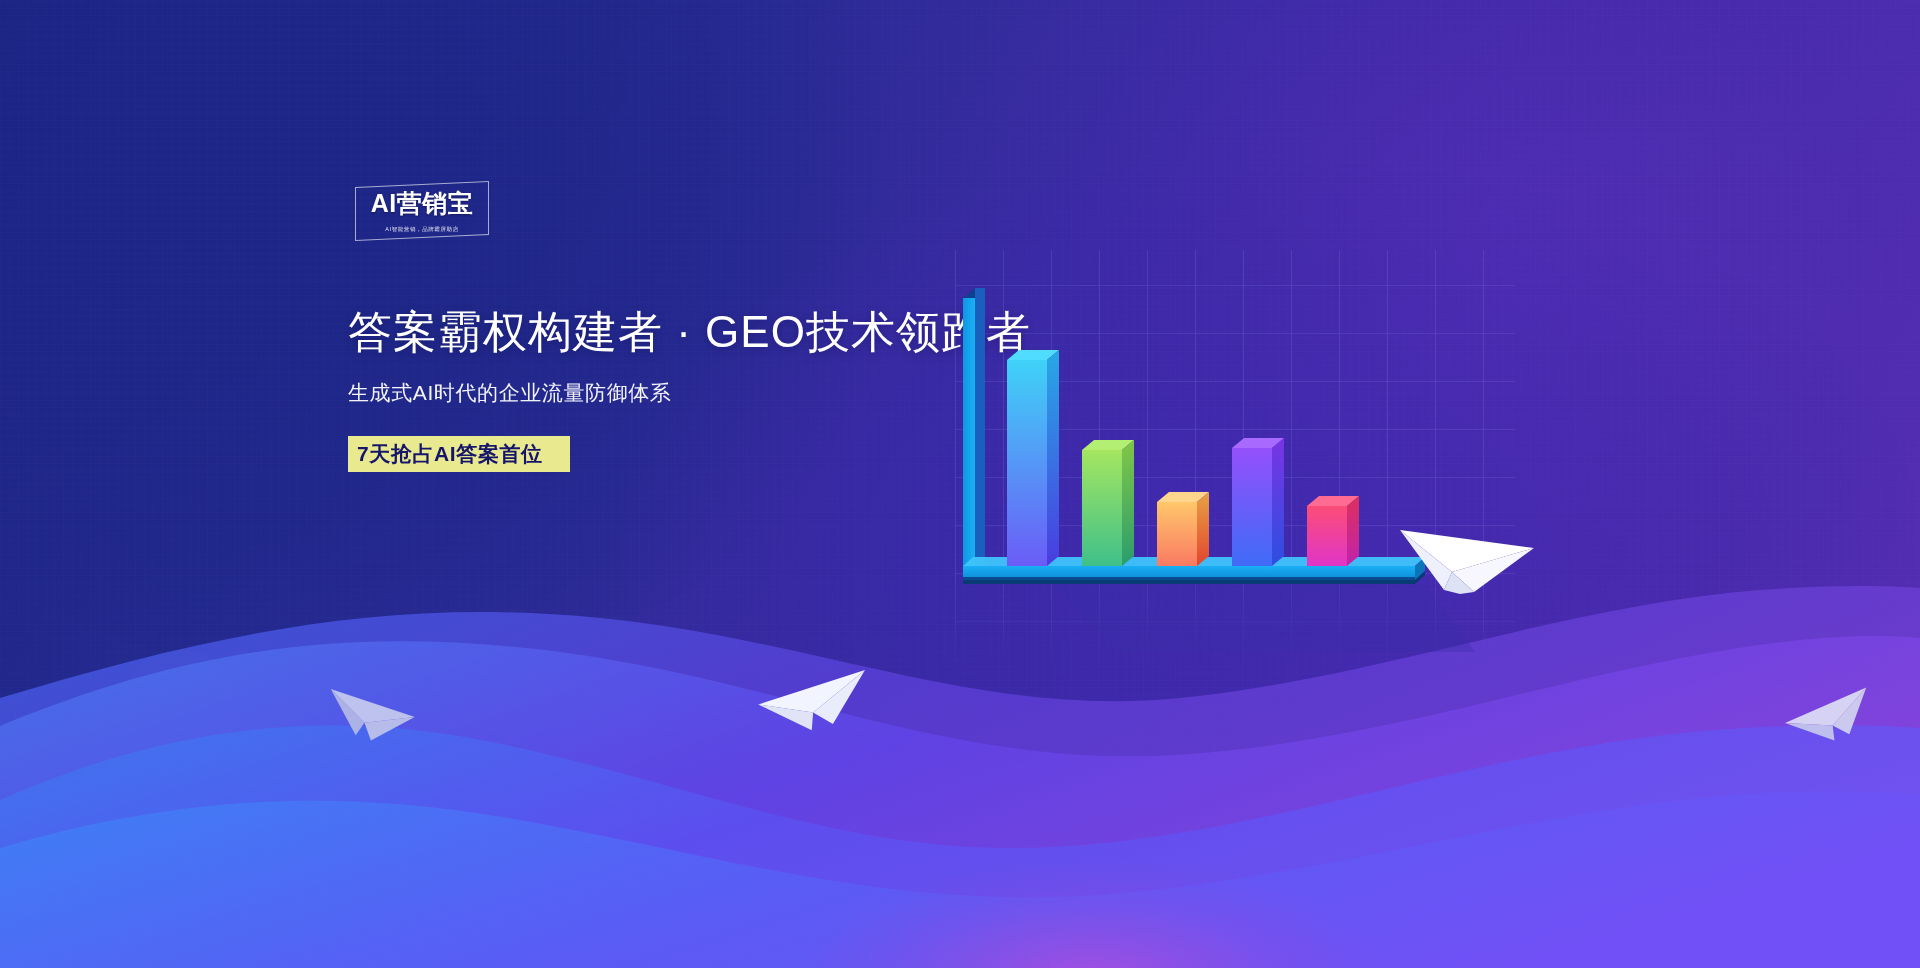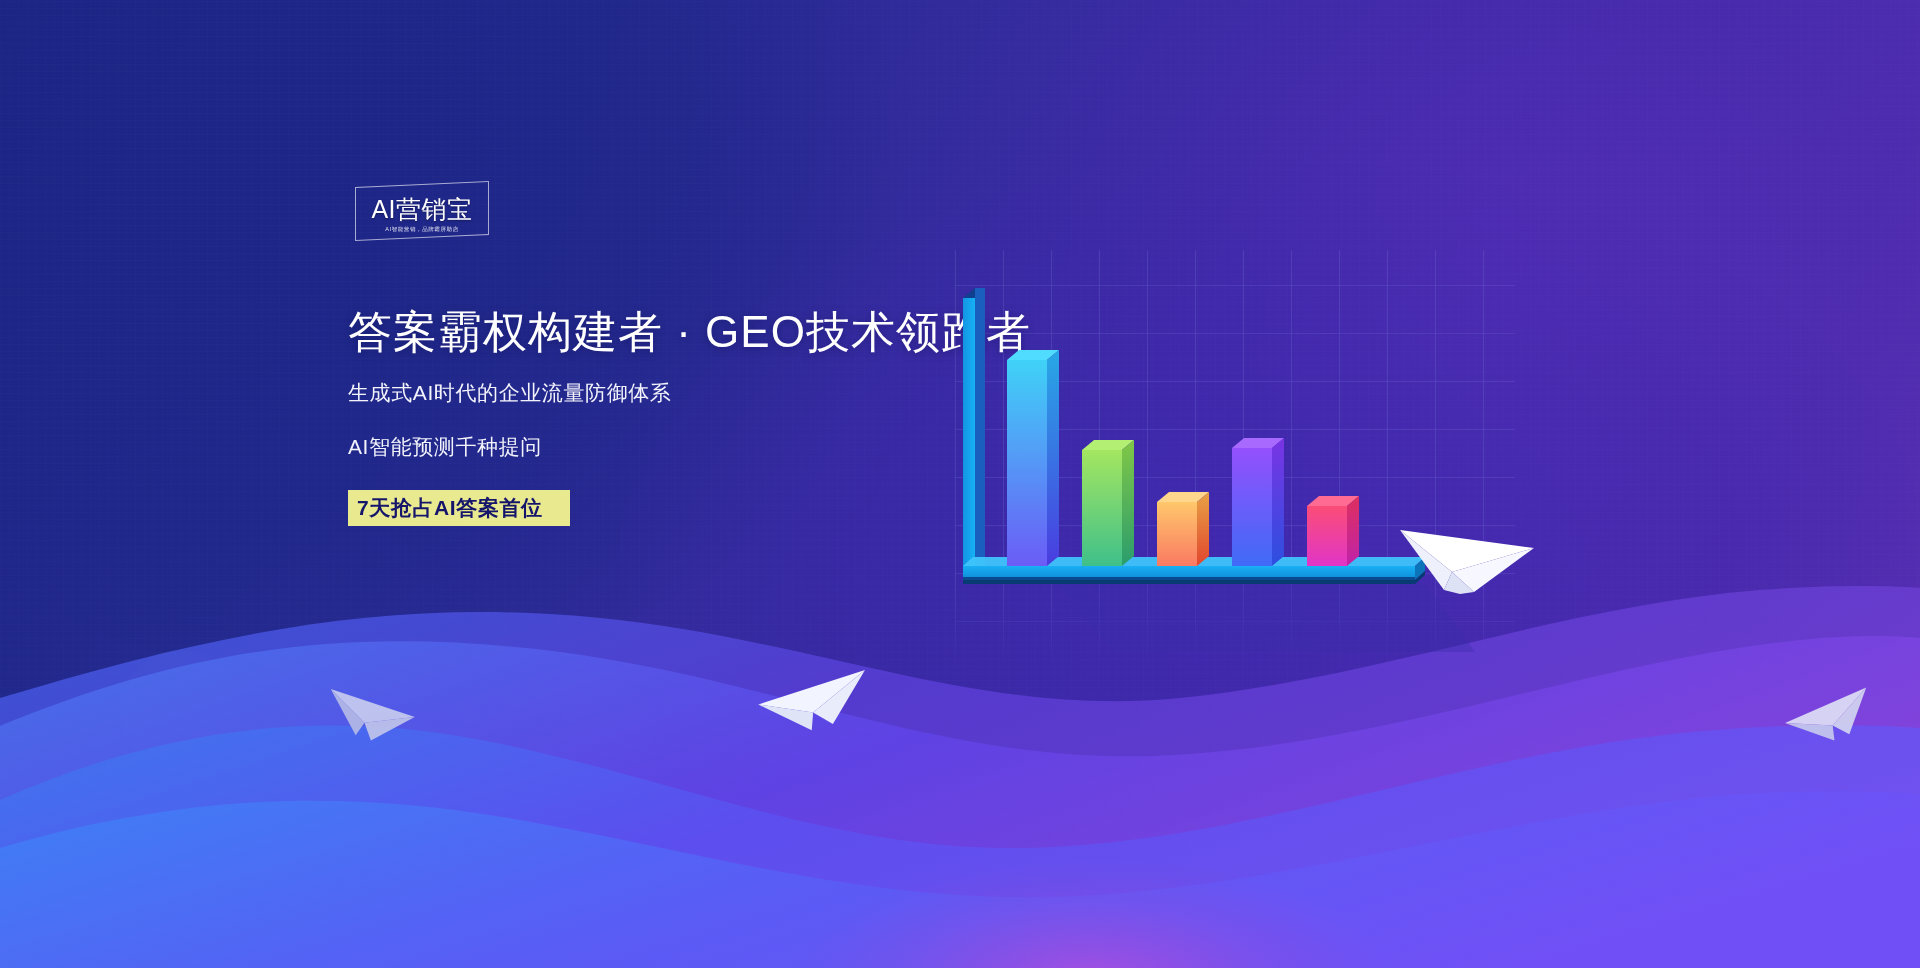--- a/index.html
+++ b/index.html
@@ -96,25 +96,25 @@
   }
   .logo-frame {
     position: absolute;
     inset: 0;
     border: 1.4px solid rgba(255,255,255,.62);
     transform: skewY(-2.6deg);
   }
   .logo-text {
     position: absolute;
     left: 0; right: 0;
-    top: 13px;
+    top: 7px;
     text-align: center;
     color: #ffffff;
     font-size: 25px;
-    font-weight: 400;
+    font-weight: 700;
     letter-spacing: .5px;
     line-height: 1;
     white-space: nowrap;
     text-shadow: 0 1px 2px rgba(0,0,0,.35);
   }
   .logo-sub {
     position: absolute;
     left: 0; right: 0;
     bottom: 6px;
     text-align: center;
@@ -241,21 +241,20 @@
 
   <div class="logo">
     <div class="logo-frame"></div>
     <div class="logo-text">AI营销宝</div>
     <div class="logo-sub">AI智能营销，品牌霸屏助店</div>
   </div>
 
   <div class="copy">
     <h1 class="headline">答案霸权构建者 · GEO技术领跑者</h1>
     <p class="subline">生成式AI时代的企业流量防御体系</p>
-    <p class="subline">AI智能预测千种提问</p>
     <div class="highlight-row">
       <span class="subline-highlight">7天抢占AI答案首位</span>
     </div>
   </div>
 
   <svg class="chart" viewBox="0 0 520 400">
     <defs>
 
       <linearGradient id="b0f" x1="0" y1="0" x2="0" y2="1">
         <stop offset="0%" stop-color="#3fd2f7"></stop>

